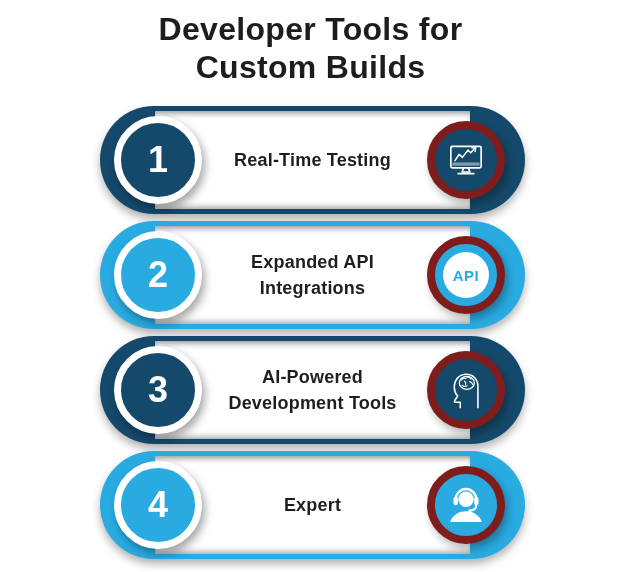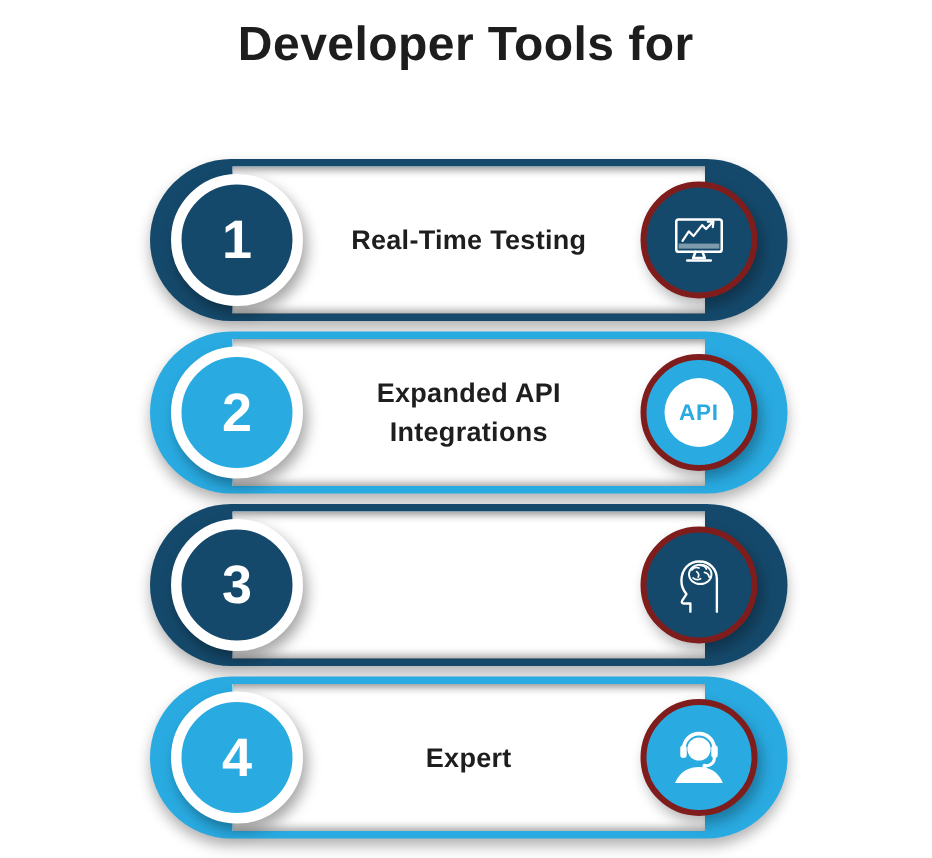--- a/index.html
+++ b/index.html
@@ -35,21 +35,21 @@
     border:7px solid #ffffff;
     box-shadow: 3px 5px 9px rgba(0,0,0,0.35);
     display:flex; align-items:center; justify-content:center;
   }
   .badge .num {
     color:#ffffff; font-size:36px; font-weight:800; line-height:1;
   }
   .icon-circle {
     position:absolute; right:20px; top:50%; transform:translateY(-50%);
     width:78px; height:78px; border-radius:50%;
-    border:4px solid #7f1d1d;
+    border:8px solid #7f1d1d;
     box-shadow: 3px 5px 9px rgba(0,0,0,0.30);
     display:flex; align-items:center; justify-content:center;
   }
   .label {
     position:absolute; left:95px; right:95px; top:50%;
     transform:translateY(-50%);
     text-align:center; font-size:18px; line-height:26px;
     font-weight:700; color:#1E1E1E; letter-spacing:0.2px;
   }
   .api-disc {
@@ -59,20 +59,21 @@
   .api-disc span { font-size:15px; font-weight:800; letter-spacing:0.5px; }
   svg { display:block; }
 </style>
 </head>
 <body>
 
 <div class="canvas">
 
   <h1 class="title">
     <span>Developer Tools for</span>
+    <span>Custom Builds</span>
   </h1>
 
   <div class="steps">
 
     <div class="row" style="background: rgb(21, 73, 107);">
       <div class="panel"></div>
       <div class="badge" style="background: rgb(21, 73, 107);">
         <span class="num">1</span>
       </div>
       <div class="label">
@@ -106,20 +107,25 @@
           <span style="color: rgb(41, 171, 226);">API</span>
         </div>
       </div>
     </div>
 
     <div class="row" style="background: rgb(21, 73, 107);">
       <div class="panel"></div>
       <div class="badge" style="background: rgb(21, 73, 107);">
         <span class="num">3</span>
       </div>
+      <div class="label">
+        <div>AI-Powered</div>
+        <div>Development Tools</div>
+        <div></div>
+      </div>
       <div class="icon-circle" style="background: rgb(21, 73, 107);">
         <svg width="46" height="46" viewBox="0 0 44 44" fill="none" stroke="#ffffff" stroke-width="1.5" stroke-linecap="round" stroke-linejoin="round">
           <path d="M16.5 39 V33.8 H12.3 C11.1 33.8 10.7 33 11.3 32 L14 27.8 C11.9 25.4 10.8 22.6 10.8 19.5 C10.8 11.9 15.7 7 22.2 7 C28.9 7 33.4 11.9 33.4 18.3 V39"></path>
           <ellipse cx="22.8" cy="15.2" rx="7.2" ry="6.2" stroke-width="1.2"></ellipse>
           <path d="M17.5 12.5 Q19.5 9.8 22 11.2" stroke-width="1.1"></path>
           <path d="M22.5 9.5 Q25.5 9.2 26.8 11.8" stroke-width="1.1"></path>
           <path d="M18.2 17.5 Q20.5 19.5 23 18" stroke-width="1.1"></path>
           <path d="M25.5 14 Q28 14.5 28.5 17" stroke-width="1.1"></path>
           <path d="M20.5 13.5 Q22.5 15 21.5 17" stroke-width="1.1"></path>
         </svg>

